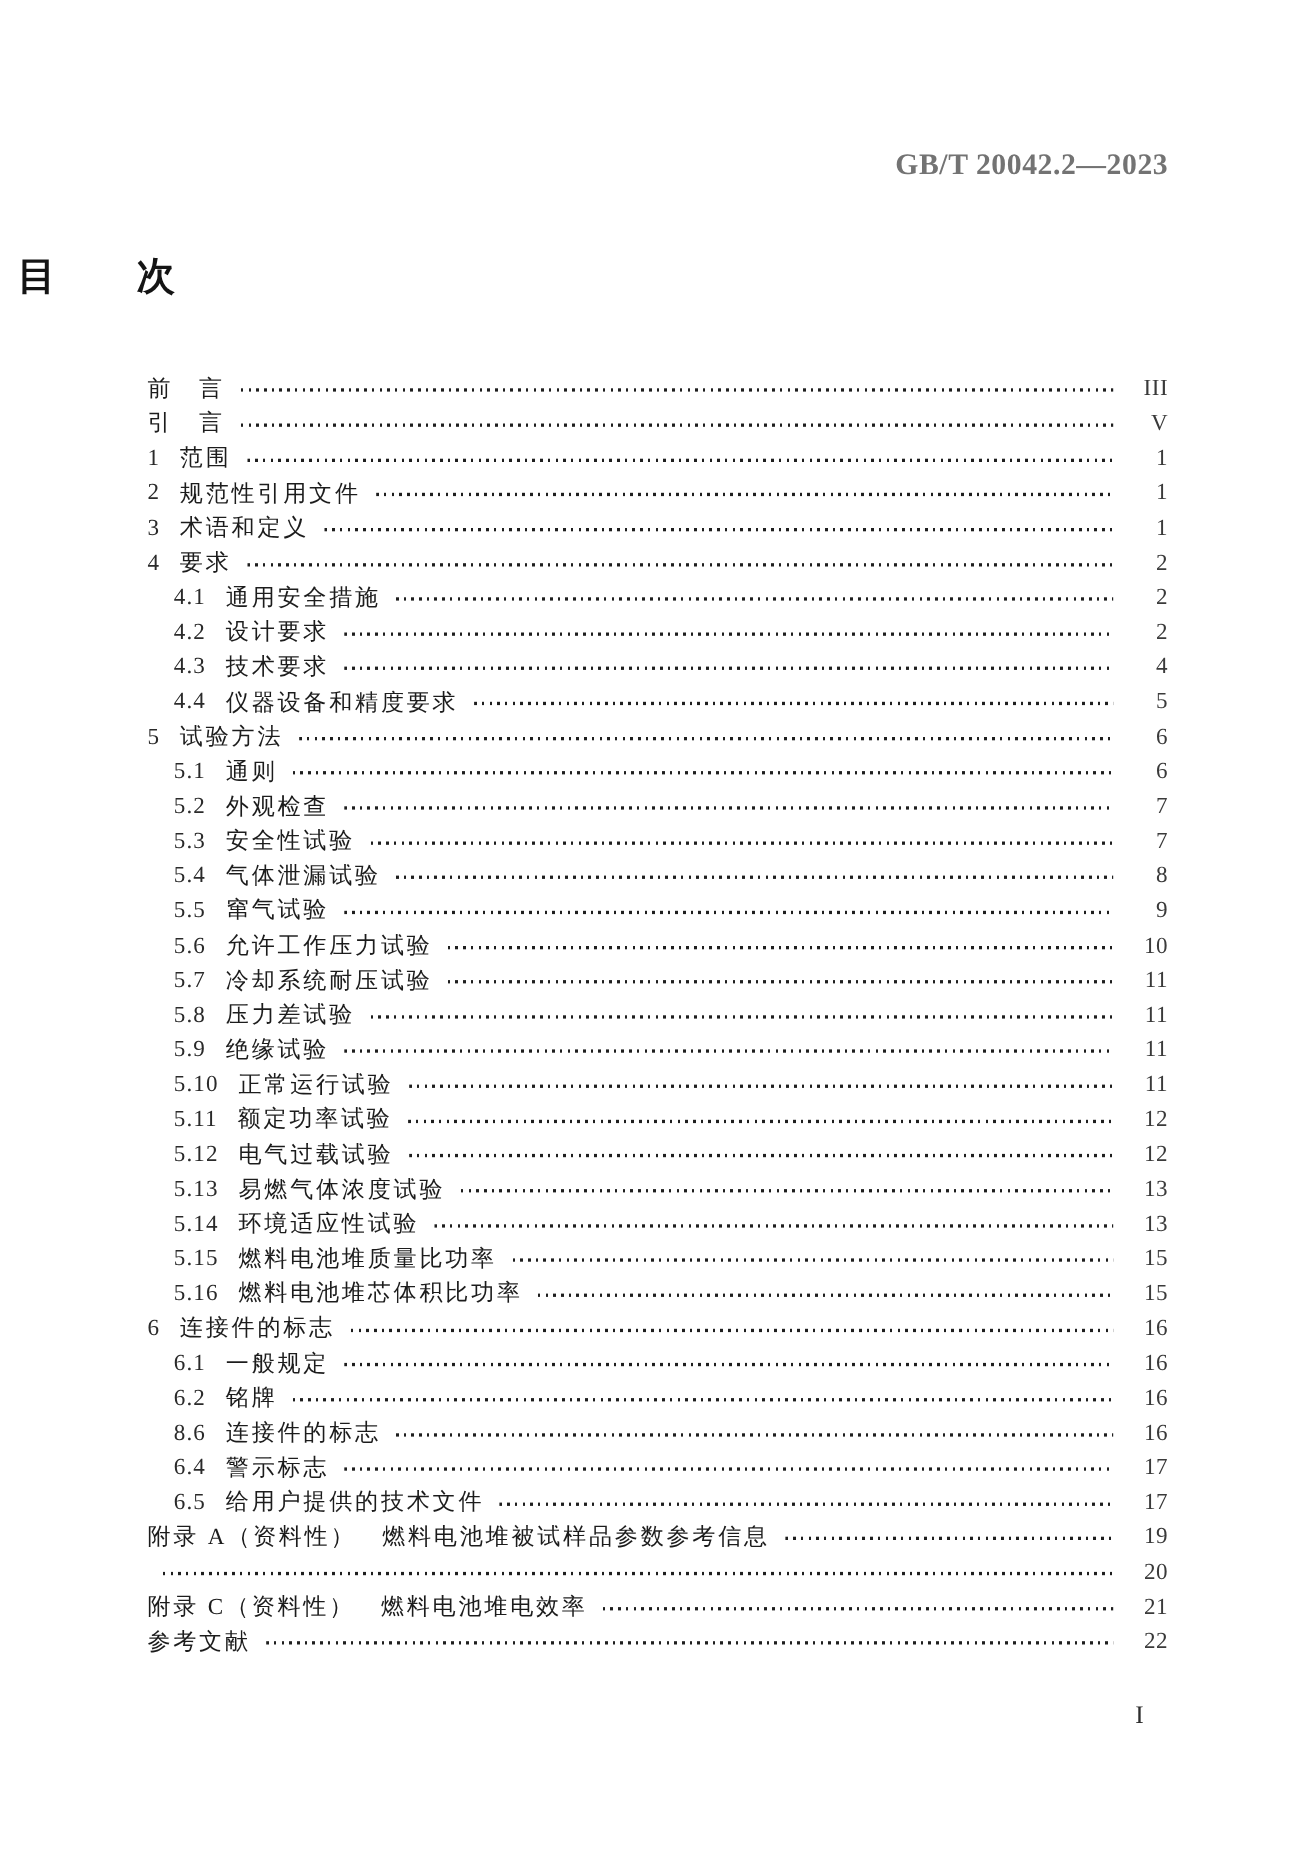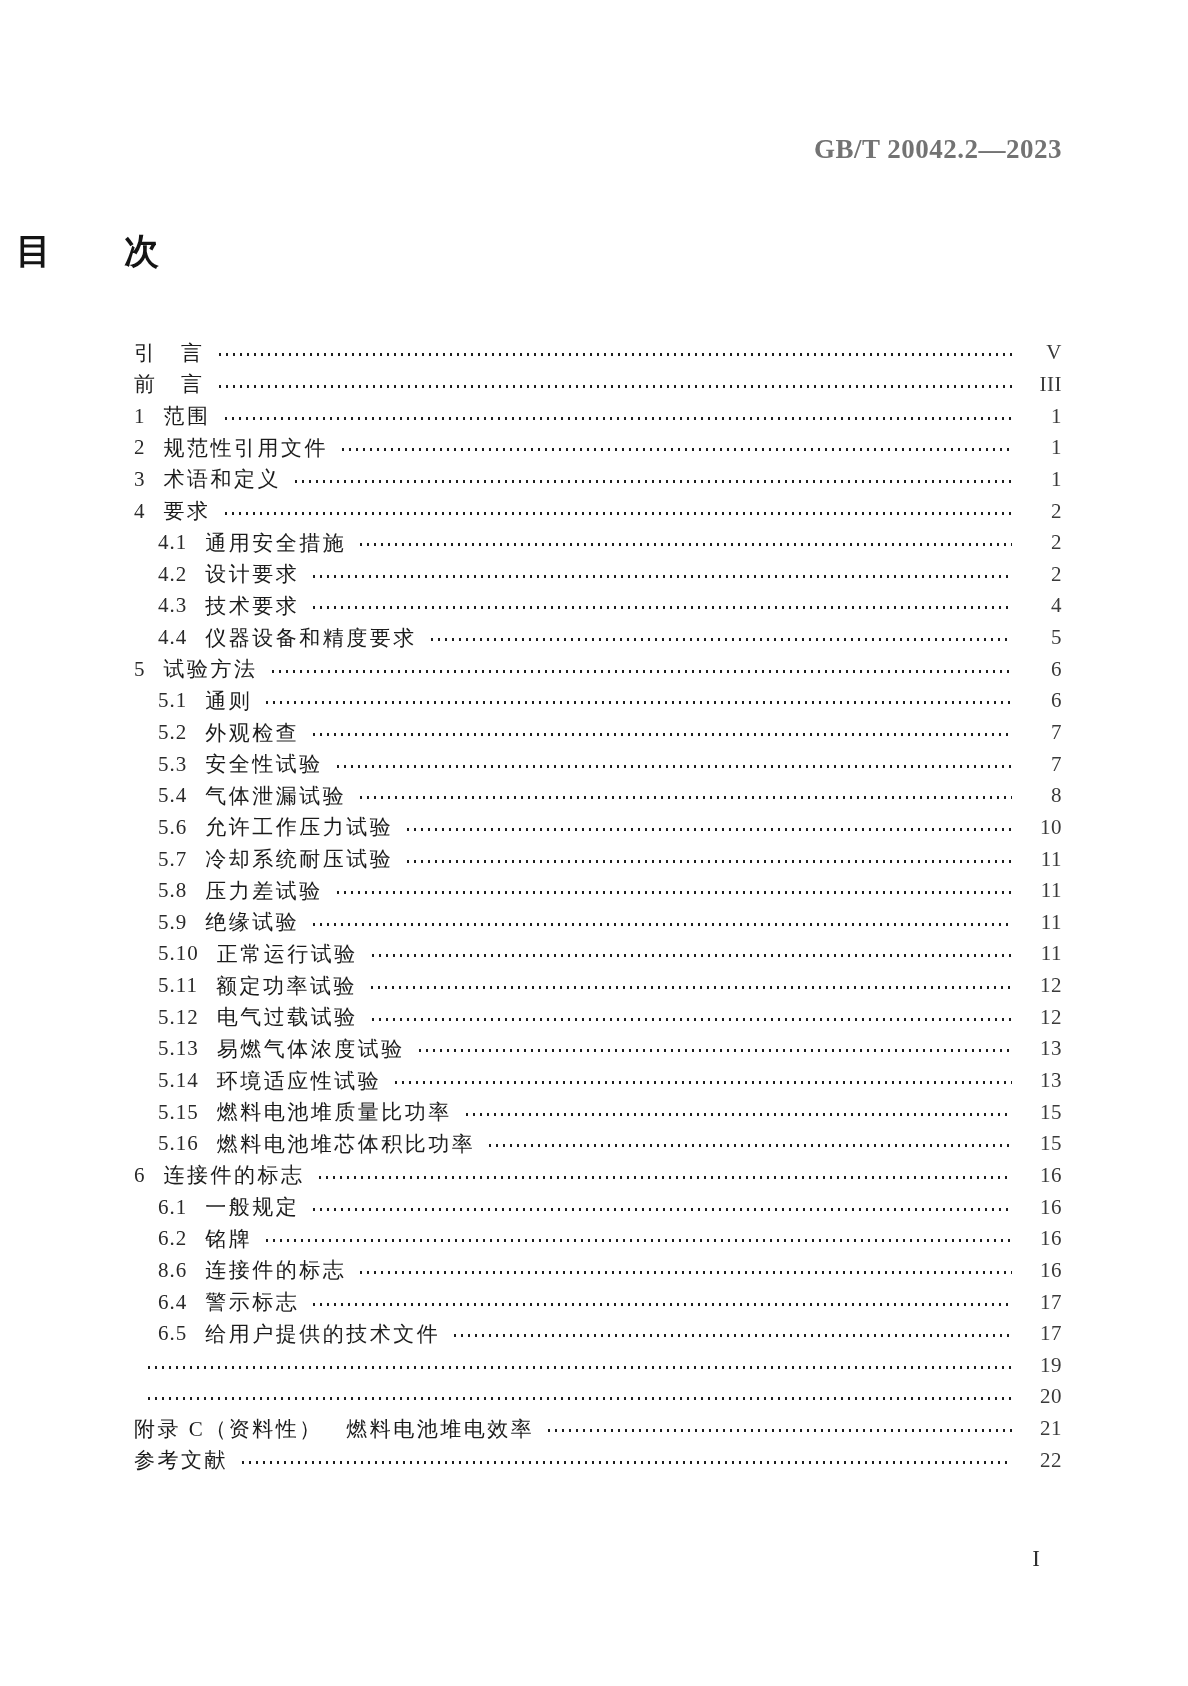--- a/index.html
+++ b/index.html
@@ -92,30 +92,30 @@
 
 <div class="page-root">
 
   <div class="doc-header">GB/T 20042.2—2023</div>
 
   <h1 class="doc-title">目　　次</h1>
 
   <div class="toc" id="toc-list">
   <div class="toc-row level-0">
 
+    <span class="toc-label">前　言</span>
+    <span class="toc-dots"></span>
+    <span class="toc-page">III</span>
+  </div>
+
+  <div class="toc-row level-0">
+
     <span class="toc-label">引　言</span>
     <span class="toc-dots"></span>
     <span class="toc-page">V</span>
-  </div>
-
-  <div class="toc-row level-0">
-
-    <span class="toc-label">前　言</span>
-    <span class="toc-dots"></span>
-    <span class="toc-page">III</span>
   </div>
 
   <div class="toc-row level-1">
     <span class="toc-num">1</span>
     <span class="toc-label">范围</span>
     <span class="toc-dots"></span>
     <span class="toc-page">1</span>
   </div>
 
   <div class="toc-row level-1">
@@ -195,20 +195,26 @@
     <span class="toc-page">7</span>
   </div>
 
   <div class="toc-row level-2">
     <span class="toc-num">5.4</span>
     <span class="toc-label">气体泄漏试验</span>
     <span class="toc-dots"></span>
     <span class="toc-page">8</span>
   </div>
 
+  <div class="toc-row level-2">
+    <span class="toc-num">5.5</span>
+    <span class="toc-label">窜气试验</span>
+    <span class="toc-dots"></span>
+    <span class="toc-page">9</span>
+  </div>
 
   <div class="toc-row level-2">
     <span class="toc-num">5.6</span>
     <span class="toc-label">允许工作压力试验</span>
     <span class="toc-dots"></span>
     <span class="toc-page">10</span>
   </div>
 
   <div class="toc-row level-2">
     <span class="toc-num">5.7</span>
@@ -317,20 +323,21 @@
 
   <div class="toc-row level-2">
     <span class="toc-num">6.5</span>
     <span class="toc-label">给用户提供的技术文件</span>
     <span class="toc-dots"></span>
     <span class="toc-page">17</span>
   </div>
 
   <div class="toc-row level-0">
 
+    <span class="toc-label">附录 A（资料性）　燃料电池堆被试样品参数参考信息</span>
     <span class="toc-dots"></span>
     <span class="toc-page">19</span>
   </div>
 
   <div class="toc-row level-0">
 
     <span class="toc-dots"></span>
     <span class="toc-page">20</span>
   </div>
 

